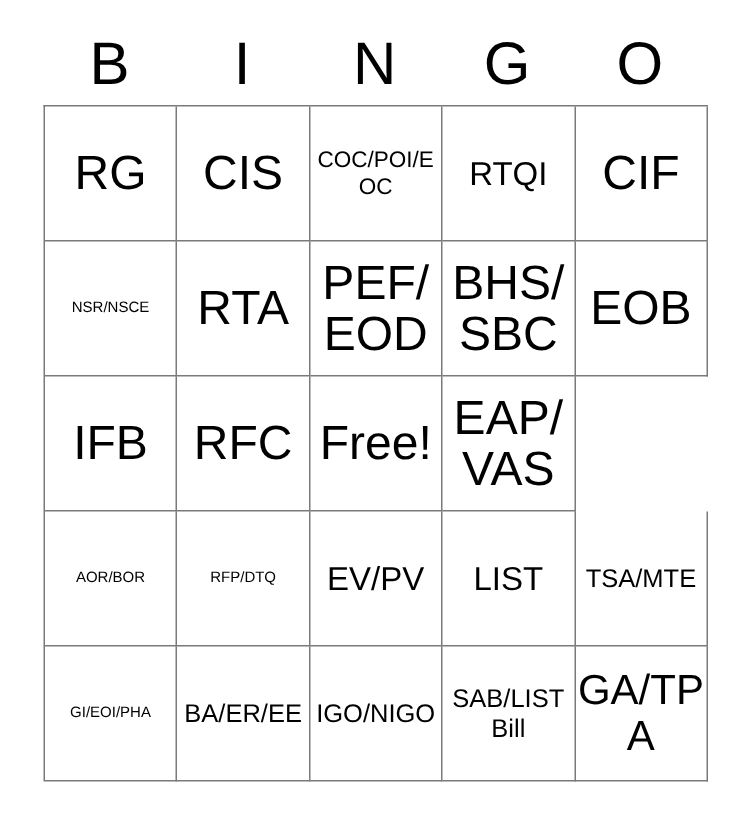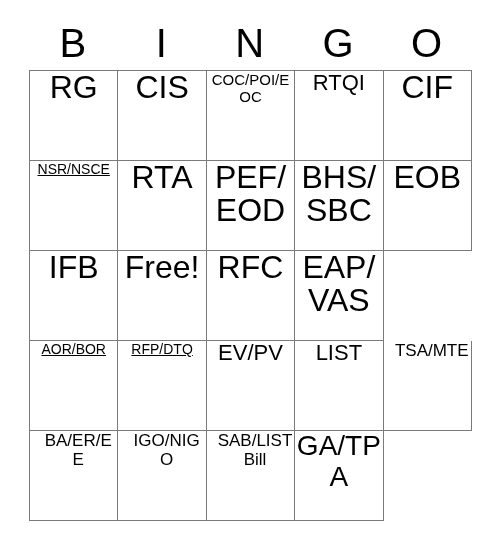--- a/index.html
+++ b/index.html
@@ -46,35 +46,36 @@
     display: flex;
     width: 442px;
   }
   .cell {
     width: 88.4px;
     height: 90px;
     box-sizing: border-box;
     border-right: 1px solid #7a7a7a;
     border-bottom: 1px solid #7a7a7a;
     display: flex;
+    align-items: center;
     justify-content: center;
     text-align: center;
     padding: 0 1px;
     overflow: hidden;
   }
   .cell-text {
     display: block;
     width: 100%;
     line-height: 1.04;
     word-break: break-word;
   }
   
   .fs-xxs { font-size: 15px; line-height: 1.15; }
-  .fs-xs  { font-size: 14px; line-height: 1.15; text-decoration: underline; }
-  .fs-s   { font-size: 17px; line-height: 1.12; padding-left: 9px; }
+  .fs-xs  { font-size: 10px; line-height: 1.15; }
+  .fs-s   { font-size: 17px; line-height: 1.12; }
   .fs-m   { font-size: 28px; line-height: 1.1; }
   .fs-l   { font-size: 22px; line-height: 1.06; }
   .fs-xl  { font-size: 32px; line-height: 1.04; }
 </style>
 </head>
 <body style="background: rgb(255, 255, 255); color: rgb(0, 0, 0);">
 
 <div id="card">
 
   <div id="header-row">
@@ -121,24 +122,24 @@
       <div class="cell">
           <span class="cell-text fs-xl">EOB</span>
         </div>
     </div>
 
     <div class="grid-row">
       <div class="cell">
           <span class="cell-text fs-xl">IFB</span>
         </div>
       <div class="cell">
-          <span class="cell-text fs-xl">Free!</span>
+          <span class="cell-text fs-xl">RFC</span>
         </div>
       <div class="cell">
-          <span class="cell-text fs-xl">RFC</span>
+          <span class="cell-text fs-xl">Free!</span>
         </div>
       <div class="cell">
           <span class="cell-text fs-xl">EAP/VAS</span>
         </div>
     </div>
 
     <div class="grid-row">
       <div class="cell">
           <span class="cell-text fs-xs">AOR/BOR</span>
         </div>
@@ -151,20 +152,23 @@
       <div class="cell">
           <span class="cell-text fs-l">LIST</span>
         </div>
       <div class="cell">
           <span class="cell-text fs-s">TSA/MTE</span>
         </div>
     </div>
 
     <div class="grid-row">
       <div class="cell">
+          <span class="cell-text fs-xs">GI/EOI/PHA</span>
+        </div>
+      <div class="cell">
           <span class="cell-text fs-s">BA/ER/EE</span>
         </div>
       <div class="cell">
           <span class="cell-text fs-s">IGO/NIGO</span>
         </div>
       <div class="cell">
           <span class="cell-text fs-s">SAB/LIST Bill</span>
         </div>
       <div class="cell">
           <span class="cell-text fs-m">GA/TPA</span>

